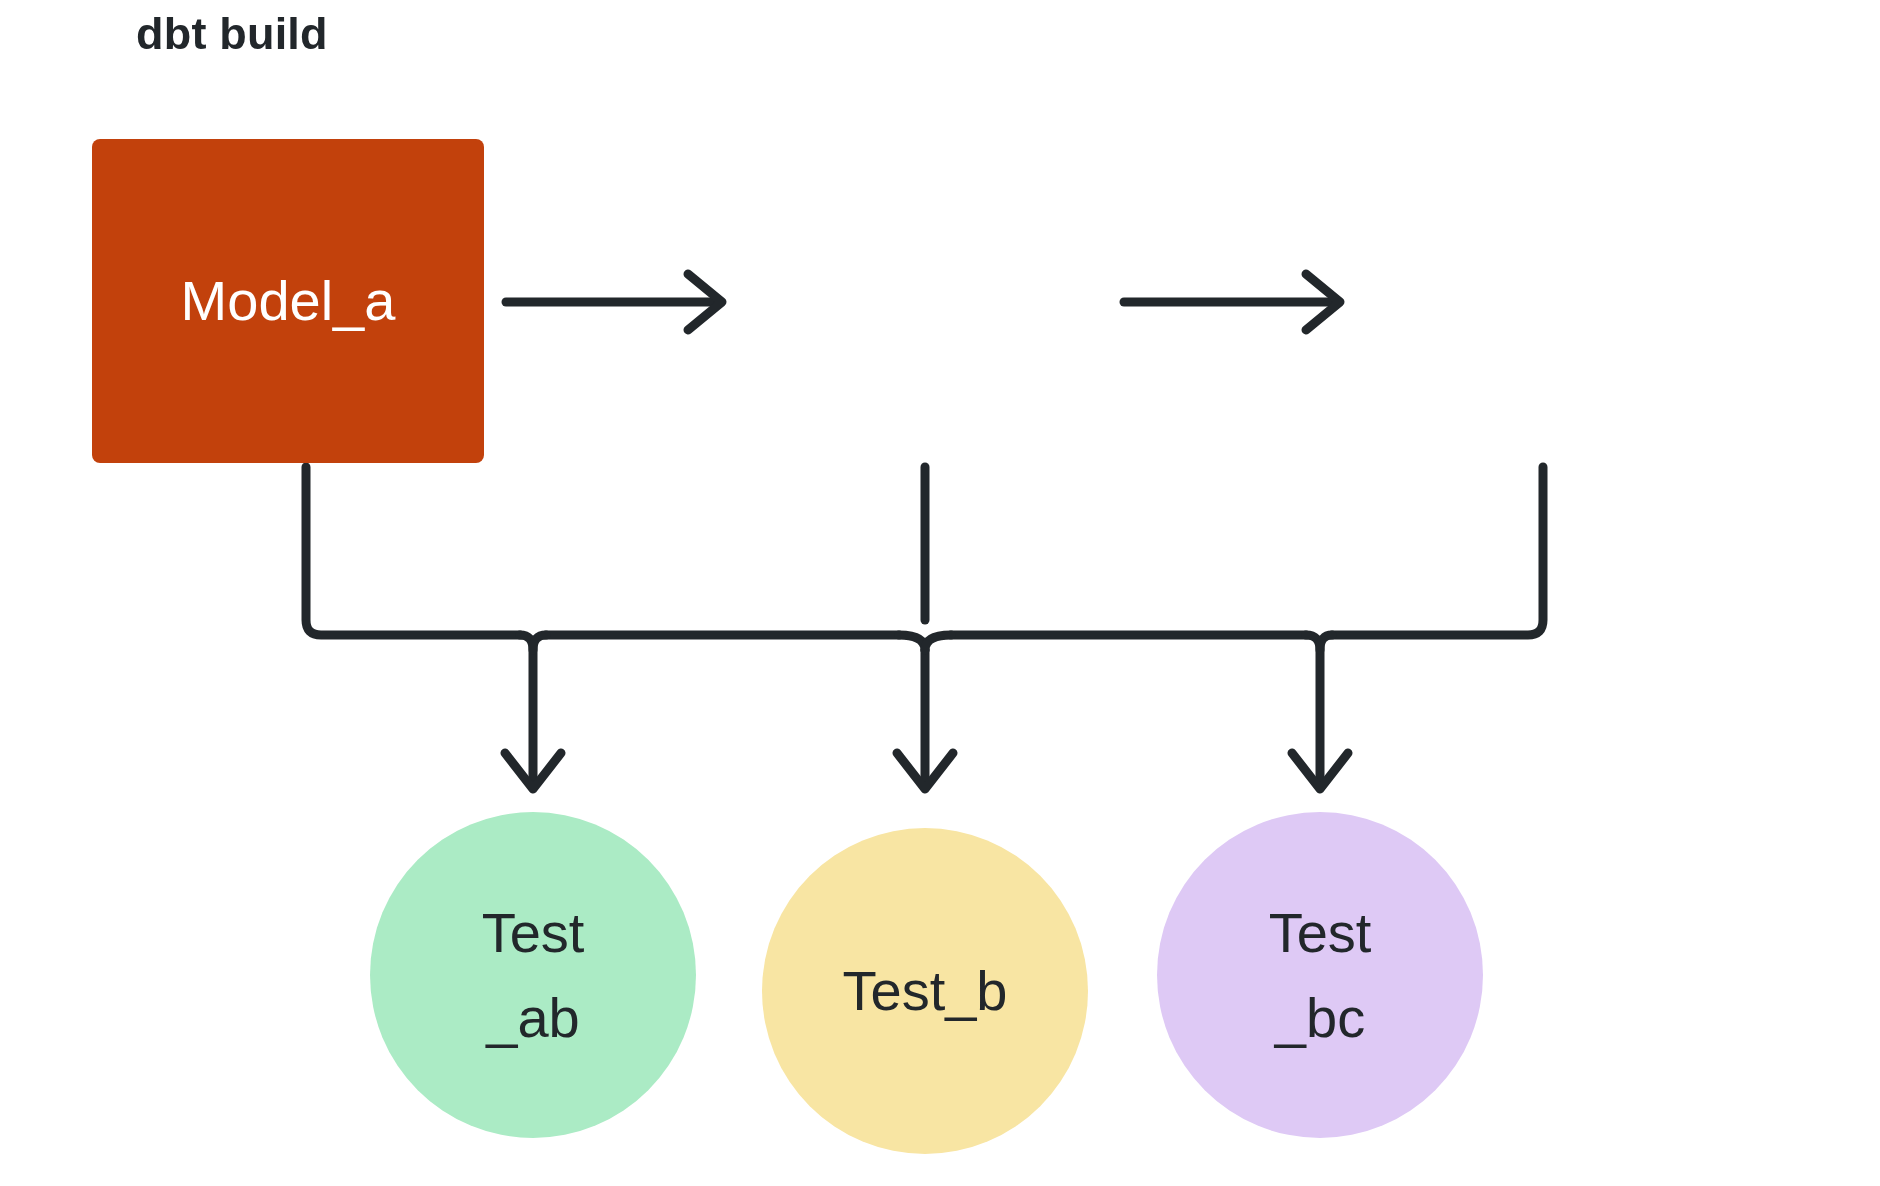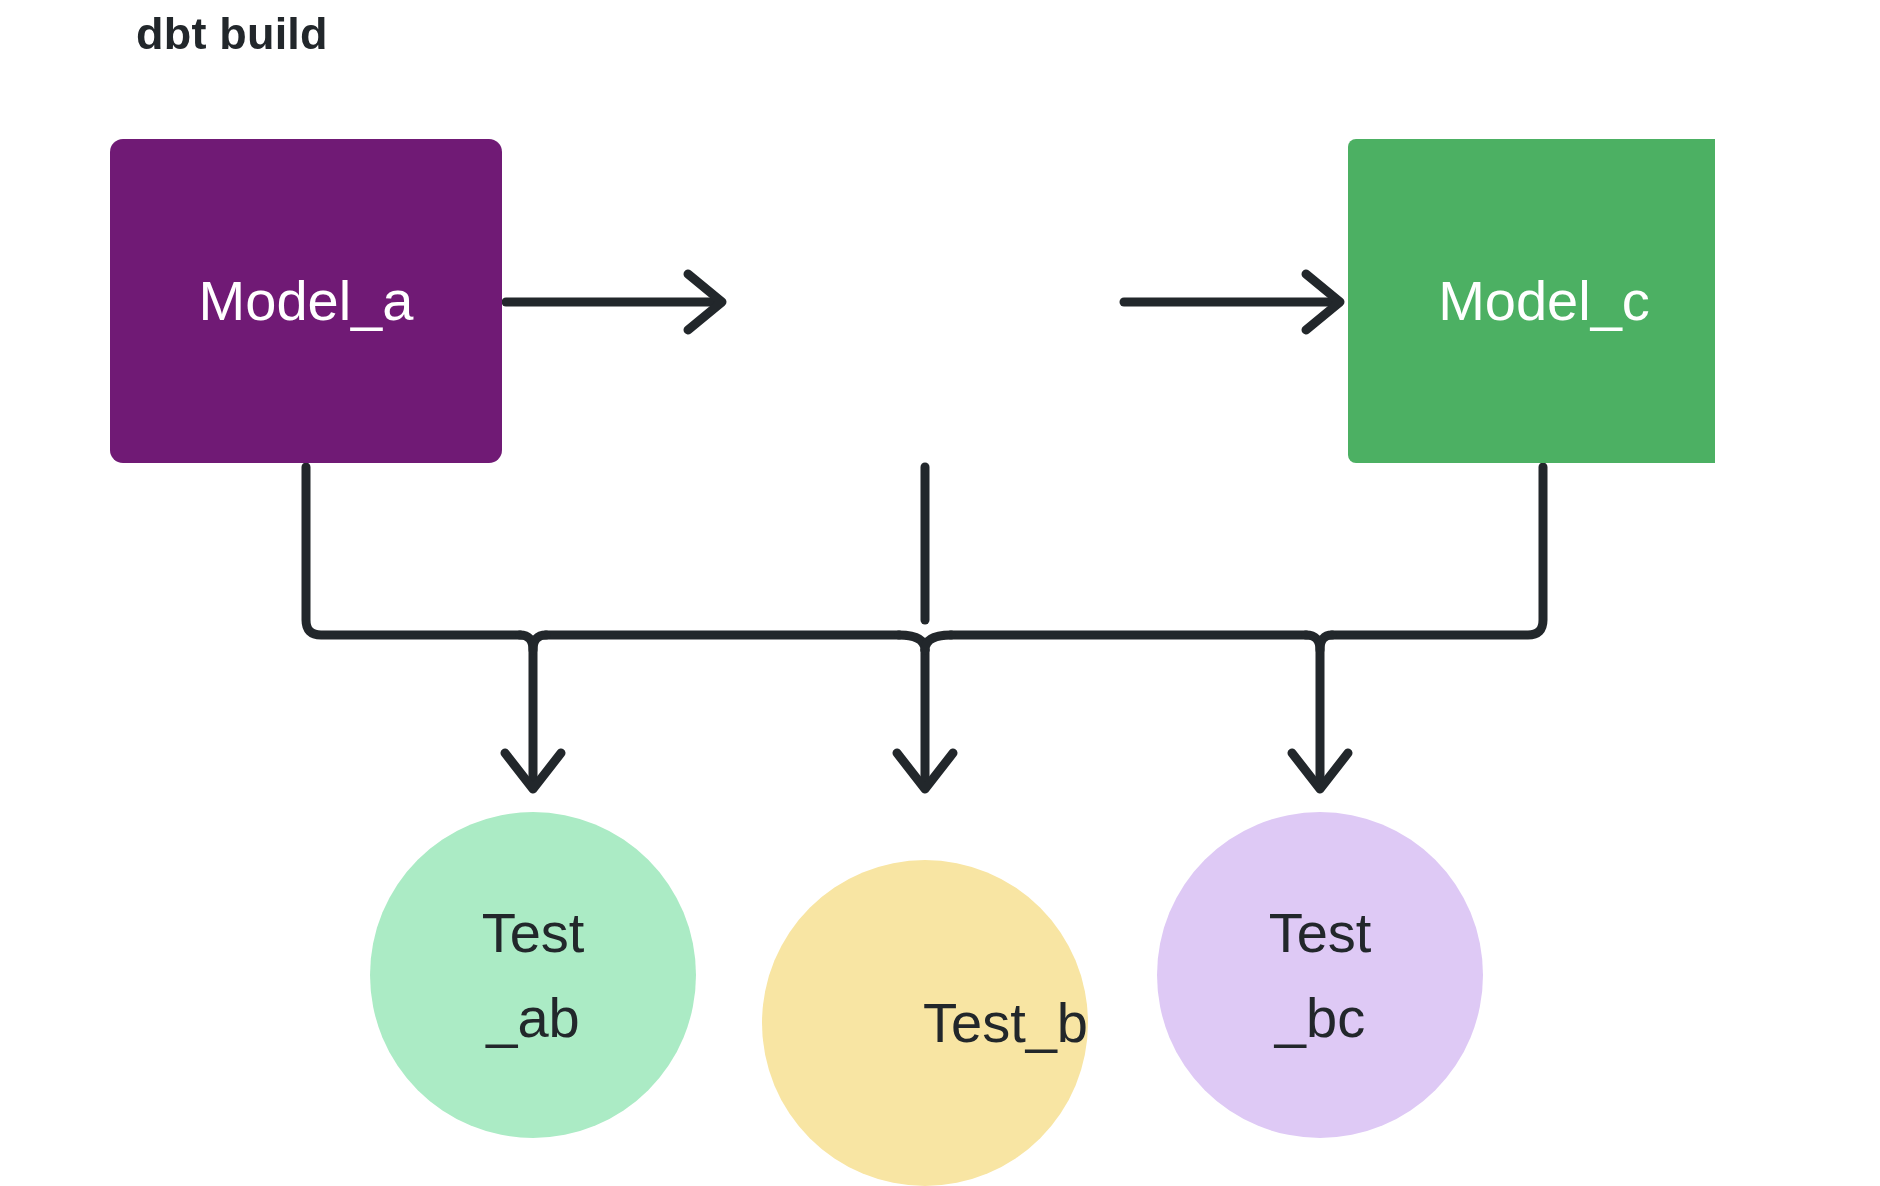--- a/index.html
+++ b/index.html
@@ -46,21 +46,21 @@
     justify-content: center;
     box-sizing: border-box;
   }
   .model-label {
     font-size: 56px;
     font-weight: 400;
     color: #ffffff;
     line-height: 1.05;
     white-space: nowrap;
   }
-  #node-model-a { left: 110px; top: 139px; background: #701a75; border-radius: 13px; }
+  #node-model-a { left: 92px; top: 139px; background: #c2410c; }
   #node-model-b { left: 730px; top: 139px; background: #4891f5; }
   #node-model-c { left: 1348px; top: 139px; background: #4cb063; }
 
   .test-node {
     position: absolute;
     width: 326px;
     height: 326px;
     border-radius: 50%;
     display: flex;
     align-items: center;
@@ -69,21 +69,21 @@
   }
   .test-label {
     font-size: 56px;
     font-weight: 400;
     color: #22272b;
     line-height: 1.52;
     text-align: center;
     white-space: pre-line;
   }
   #node-test-ab { left: 370px; top: 812px; background: #abebc5; }
-  #node-test-b  { left: 762px; top: 860px; background: #f8e5a3; justify-content: flex-end; }
+  #node-test-b  { left: 762px; top: 828px; background: #f8e5a3; }
   #node-test-bc { left: 1157px; top: 812px; background: #dec9f5; }
 </style>
 </head>
 <body>
 
 <div id="canvas">
 
   <div class="diagram-title">dbt build</div>
 
   <svg id="edges" viewBox="0 0 1880 1186" width="1880" height="1186" xmlns="http://www.w3.org/2000/svg">
@@ -138,23 +138,20 @@
       </g>
 
     </g>
   </svg>
 
   <div class="model-node" id="node-model-a">
     <span class="model-label">Model_a</span>
   </div>
 
 
-  <div class="model-node" id="node-model-c">
-    <span class="model-label">Model_c</span>
-  </div>
 
   <div class="test-node" id="node-test-ab">
     <span class="test-label">Test
 _ab</span>
   </div>
 
   <div class="test-node" id="node-test-b">
     <span class="test-label">Test_b</span>
   </div>
 

